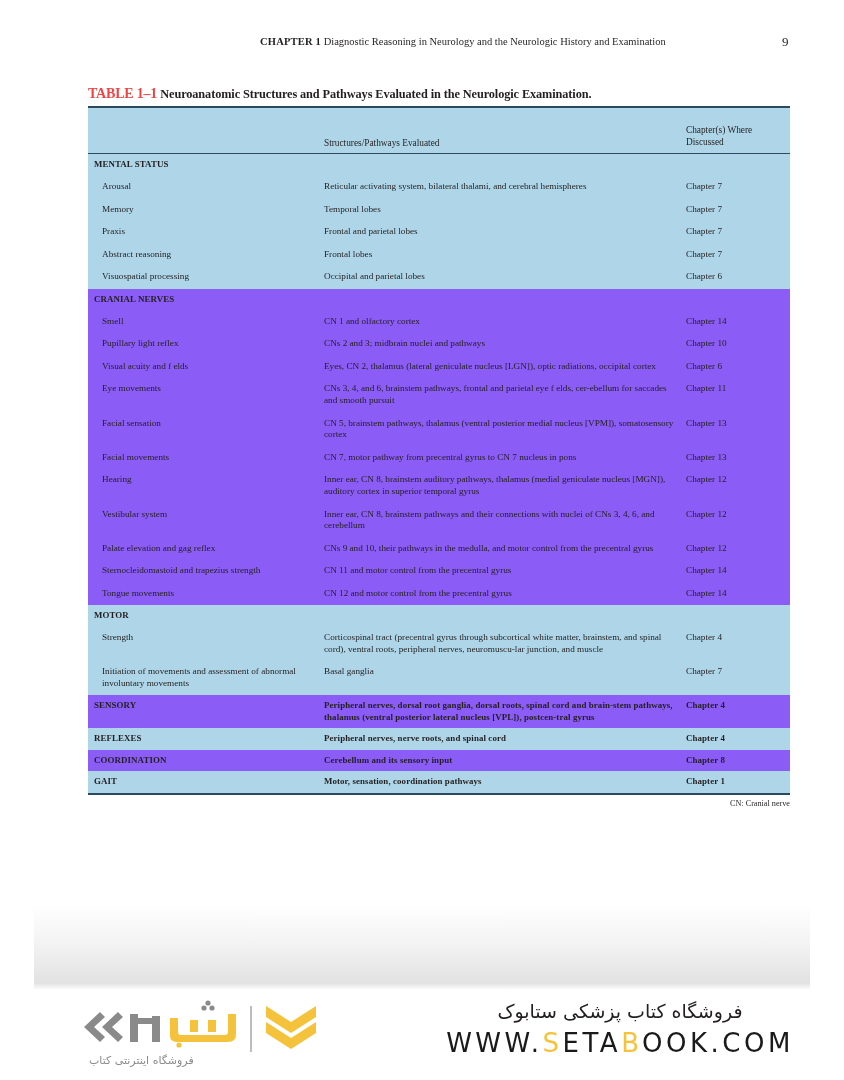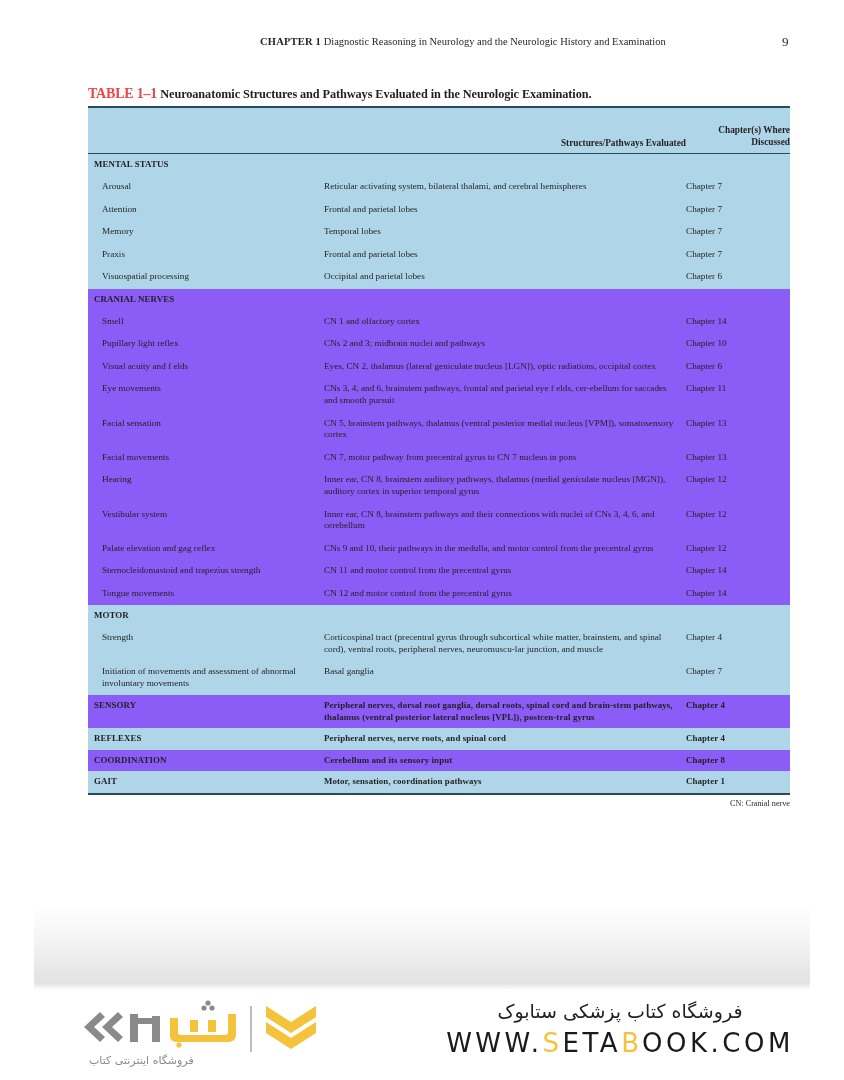--- a/index.html
+++ b/index.html
@@ -81,23 +81,23 @@
   table.neuro col.c2 { width: 362px; }
   table.neuro col.c3 { width: 104px; }
 
   table.neuro thead th {
     background: #aed6e8;
     border-top: 2.1px solid #2b4a5e;
     border-bottom: 1.6px solid #2b4a5e;
     height: 40px;
     vertical-align: bottom;
     padding: 0 0 5px 0;
-    font-weight: bold;
+    font-weight: normal;
     font-size: 9.3px;
-    text-align: right;
+    text-align: left;
   }
   th.h1 { padding-left: 10px; }
   th.h2 { padding-left: 0px; margin-top: 47px; }
   th.h3 { padding-left: 6px; vertical-align: bottom; }
   .h3 .hl { display: block; line-height: 11.5px; }
 
   table.neuro td {
     vertical-align: top;
     padding: 5.5px 4px 5.5px 0;
     line-height: 11.6px;
@@ -243,32 +243,32 @@
           <td class="col-a">MENTAL STATUS</td>
           <td class="col-b"></td>
           <td class="col-c"></td>
         </tr>
         <tr class="band-dark">
           <td class="col-a"><span class="item-label">Arousal</span></td>
           <td class="col-b">Reticular activating system, bilateral thalami, and cerebral hemispheres</td>
           <td class="col-c">Chapter 7</td>
         </tr>
         <tr class="band-dark">
-          <td class="col-a"><span class="item-label">Attention</span></td>
-          <td class="col-b">Frontal and parietal lobes</td>
-          <td class="col-c">Chapter 7</td>
-        </tr>
-        <tr class="band-dark">
           <td class="col-a"><span class="item-label">Memory</span></td>
           <td class="col-b">Temporal lobes</td>
           <td class="col-c">Chapter 7</td>
         </tr>
         <tr class="band-dark">
           <td class="col-a"><span class="item-label">Praxis</span></td>
           <td class="col-b">Frontal and parietal lobes</td>
+          <td class="col-c">Chapter 7</td>
+        </tr>
+        <tr class="band-dark">
+          <td class="col-a"><span class="item-label">Abstract reasoning</span></td>
+          <td class="col-b">Frontal lobes</td>
           <td class="col-c">Chapter 7</td>
         </tr>
         <tr class="band-dark">
           <td class="col-a"><span class="item-label">Visuospatial processing</span></td>
           <td class="col-b">Occipital and parietal lobes</td>
           <td class="col-c">Chapter 6</td>
         </tr>
         <tr class="band-light section">
           <td class="col-a">CRANIAL NERVES</td>
           <td class="col-b"></td>

